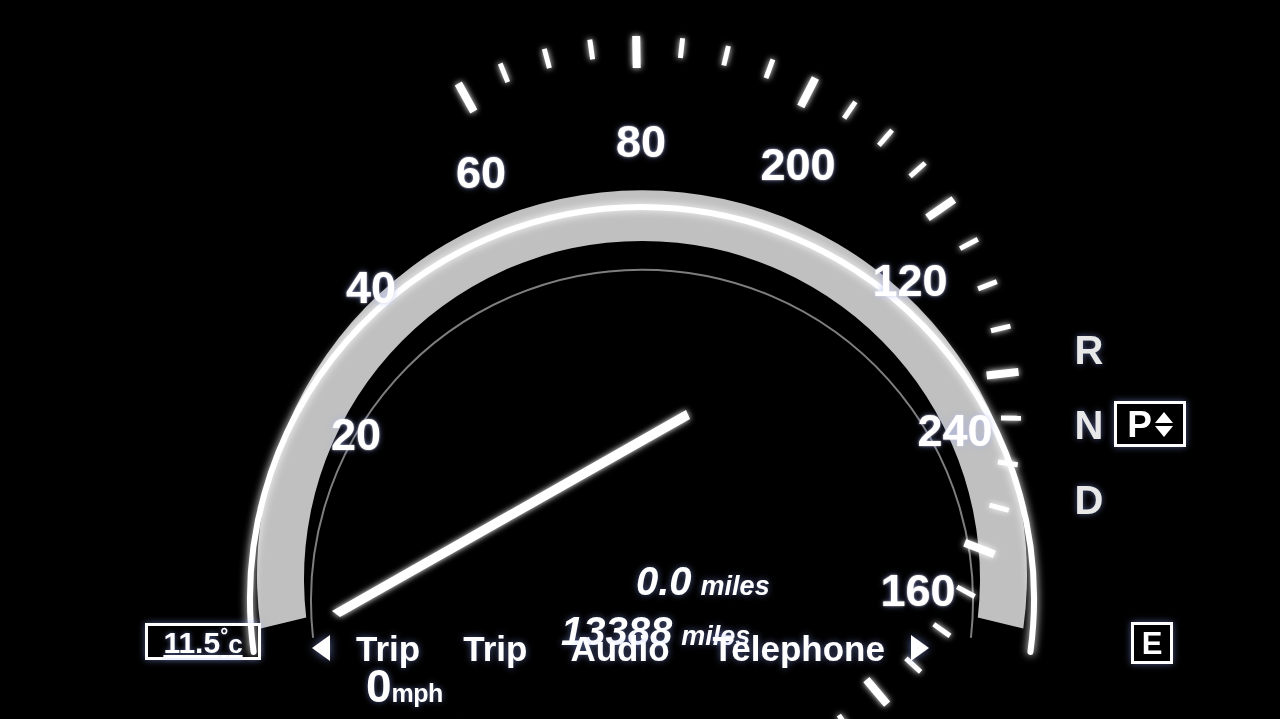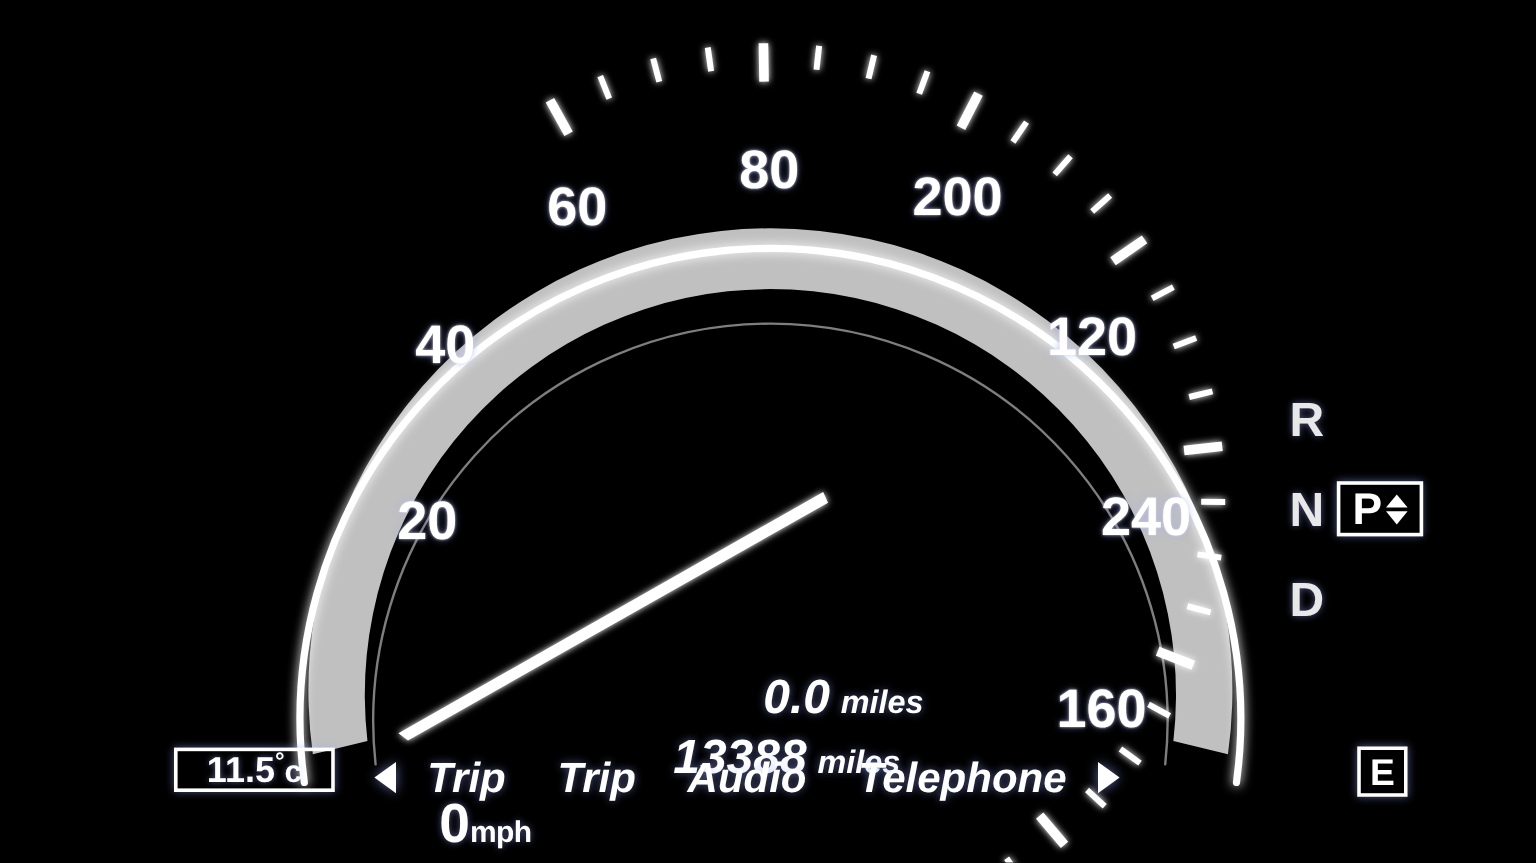--- a/index.html
+++ b/index.html
@@ -87,28 +87,29 @@
     margin-left: 9px;
   }
   #trip-line { left: 594px; top: 561px; padding-left: 42px; }
   #odo-line  { left: 561px; top: 611px; }
 
   
   #temp-box {
     position: absolute;
     left: 145px;
     top: 623px;
-    width: 134px;
+    width: 116px;
     height: 37px;
     border: 3px solid #ffffff;
     box-sizing: border-box;
     display: flex;
     align-items: center;
     justify-content: center;
     box-shadow: 0 0 7px rgba(150,170,255,0.5);
+    text-decoration: underline;
   }
   #temp-value {
     font-family: "Liberation Sans", sans-serif;
     font-weight: bold;
     font-size: 30px;
     line-height: 1;
     letter-spacing: 0px;
     color: #fff;
     text-shadow: 0 0 5px rgba(150,170,255,0.55);
   }
@@ -139,21 +140,20 @@
     border-top: 13px solid transparent;
     border-bottom: 13px solid transparent;
     filter: drop-shadow(0 0 5px rgba(150,170,255,0.6));
   }
   #menu-left-arrow  { border-right: 18px solid #ffffff; margin-right: 26px; }
   #menu-right-arrow { border-left: 18px solid #ffffff;  margin-left: 26px; }
   #menu-items {
     display: flex;
     align-items: center;
     gap: 43px;
-    font-style: italic;
   }
 
   
   #gear-stack {
     position: absolute;
     left: 1070px;
     top: 330px;
     width: 38px;
     height: 190px;
     display: flex;

